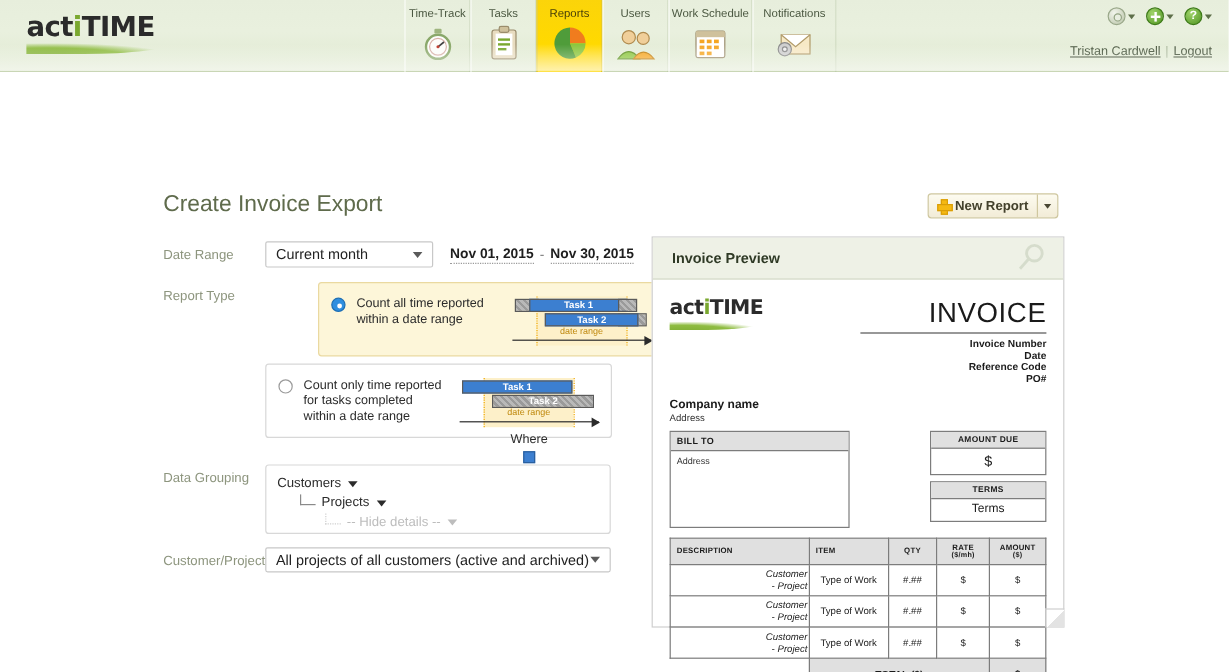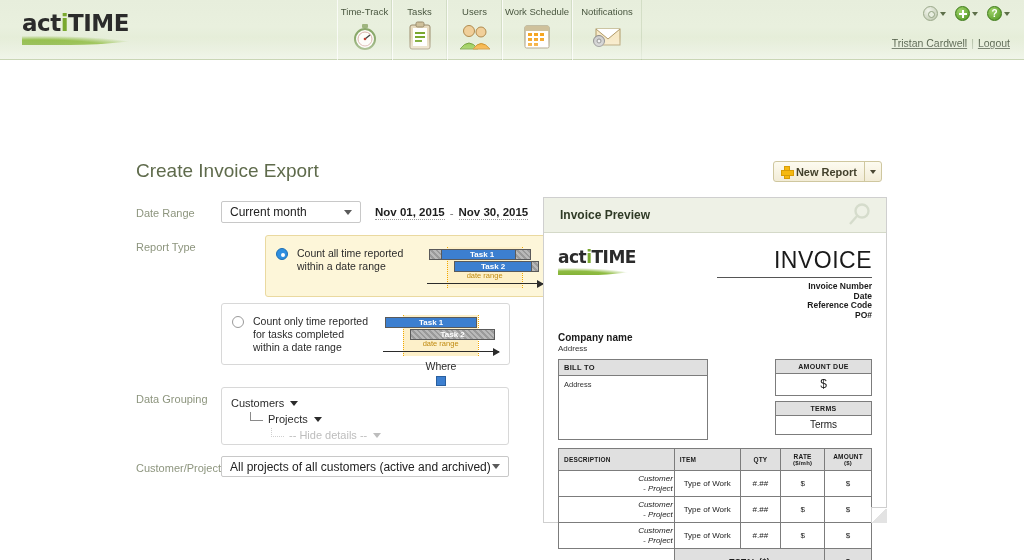--- a/index.html
+++ b/index.html
@@ -247,20 +247,31 @@
             <rect x="3" y="4" width="20" height="24" rx="2" fill="#e8dcc0" stroke="#9a8c6c"></rect>
             <rect x="6" y="7" width="14" height="18" fill="#fff"></rect>
             <rect x="9" y="1" width="8" height="5" rx="1.5" fill="#cfc19c" stroke="#9a8c6c"></rect>
             <rect x="8" y="11" width="10" height="2" fill="#7aa82f"></rect>
             <rect x="8" y="15" width="10" height="2" fill="#7aa82f"></rect>
             <rect x="8" y="19" width="7" height="2" fill="#7aa82f"></rect>
           </svg>
       </span>
     </div>
 
+    <div class="nav-tab active">
+      <span class="tab-label">Reports</span>
+      <span class="tab-ico">
+        <svg width="32" height="30" viewBox="0 0 32 30">
+            <path d="M16 15 L16 2 A13 13 0 0 1 29 15 Z" fill="#f07c1e"></path>
+            <path d="M16 15 L29 15 A13 13 0 0 1 21 27 Z" fill="#8cc63f"></path>
+            <path d="M16 15 L21 27 A13 13 0 1 1 16 2 Z" fill="#4f9c3a"></path>
+          </svg>
+      </span>
+      <div class="subtab">Reports Dashboard</div>
+    </div>
 
     <div class="nav-tab">
       <span class="tab-label">Users</span>
       <span class="tab-ico">
         <svg width="36" height="30" viewBox="0 0 36 30">
             <circle cx="12" cy="10" r="5.5" fill="#f0cf9a" stroke="#b08b4f"></circle>
             <path d="M3 28 q9 -12 18 0 z" fill="#8cc63f" stroke="#5e9120"></path>
             <circle cx="24" cy="11" r="5" fill="#f0cf9a" stroke="#b08b4f"></circle>
             <path d="M16 28 q8 -11 17 0 z" fill="#f5a623" stroke="#c27d0a"></path>
           </svg>

